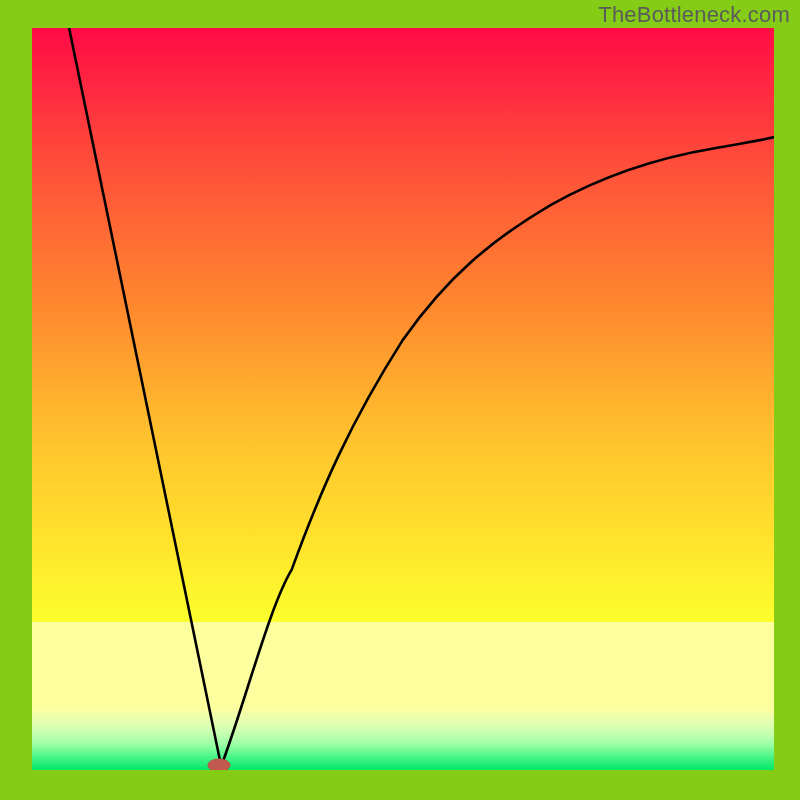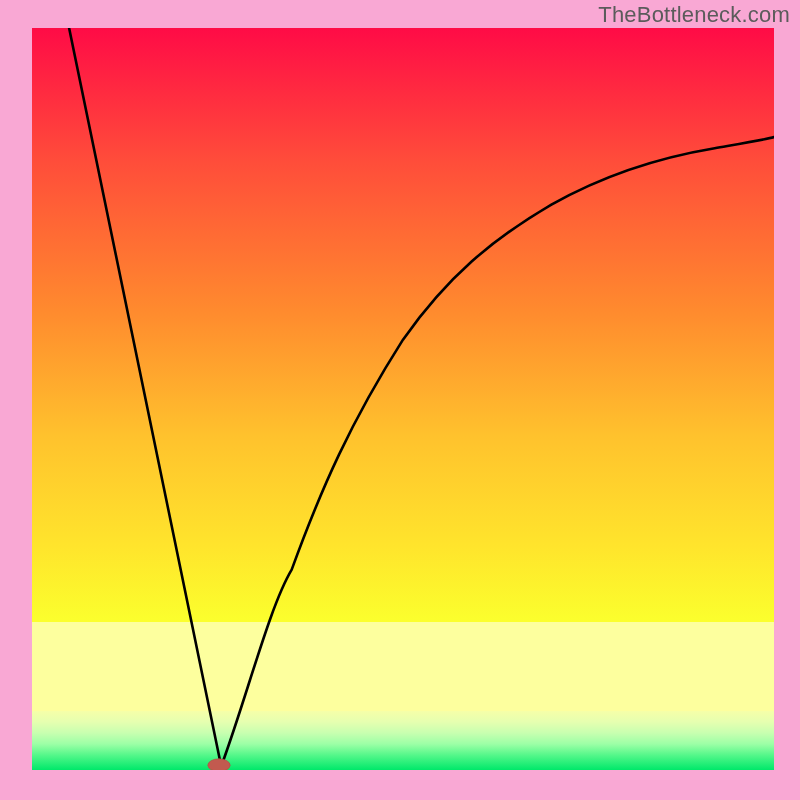--- a/index.html
+++ b/index.html
@@ -8,21 +8,21 @@
     width: 800px;
     height: 800px;
     background: #000;
     font-family: Arial, Helvetica, sans-serif;
     overflow: hidden;
   }
   .frame {
     position: relative;
     width: 800px;
     height: 800px;
-    background: #f9a8d4;
+    background: #84cc16;
   }
   .watermark {
     position: absolute;
     top: 2px;
     right: 10px;
     color: #5b5b5b;
     font-size: 22px;
     font-weight: 400;
     letter-spacing: 0.2px;
     z-index: 5;

